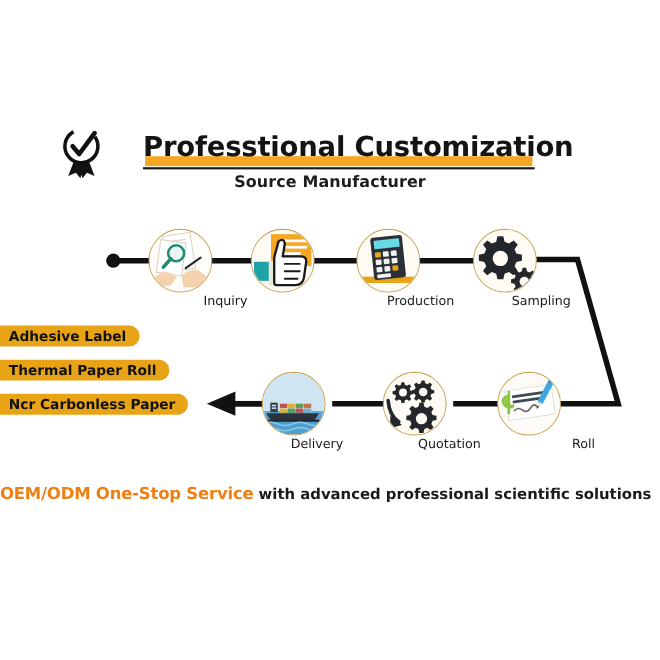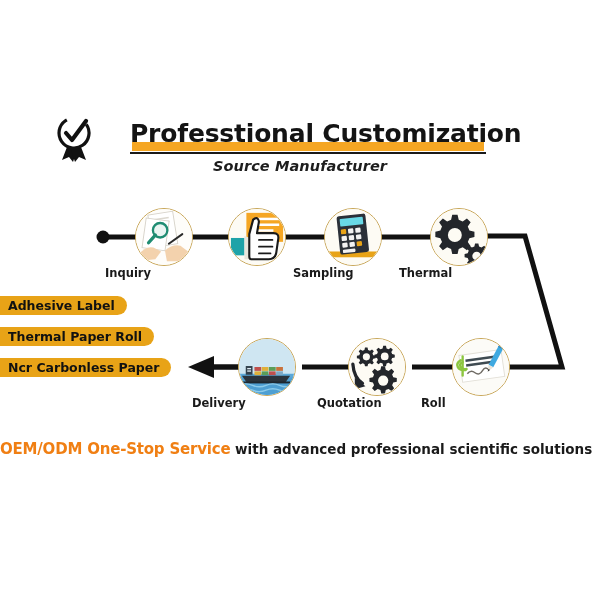--- a/index.html
+++ b/index.html
@@ -71,21 +71,20 @@
     position: absolute;
     left: 0;
     top: 158px;
     width: 600px;
     text-align: center;
     font-family: "DejaVu Sans", sans-serif;
     font-size: 14.5px;
     font-weight: bold;
     color: #1d1d1d;
     letter-spacing: 0.1px;
-    font-style: italic;
   }
 
   
   .flow-svg {
     position: absolute;
     left: 0;
     top: 0;
     width: 600px;
     height: 600px;
   }
@@ -96,24 +95,24 @@
     border-radius: 50%;
     border: 1.6px solid #C8A658;
     background: #ffffff;
     overflow: hidden;
     box-sizing: border-box;
   }
   .node svg { display: block; width: 100%; height: 100%; }
   .node-label {
     position: absolute;
     width: 120px;
-    text-align: left;
+    text-align: right;
     font-family: "DejaVu Sans", sans-serif;
     font-size: 11.5px;
-    font-weight: bold;
+    font-weight: normal;
     color: #1a1a1a;
   }
 
   
   .tag {
     position: absolute;
     left: -12px;
     height: 19px;
     line-height: 19px;
     padding: 0 12px 0 20px;
@@ -239,36 +238,36 @@
         <rect x="17" y="27" width="5.5" height="5" rx="1" fill="#F2F2F2"></rect>
         <rect x="24.5" y="27" width="5.5" height="5" rx="1" fill="#F2F2F2"></rect>
         <rect x="32" y="27" width="5.5" height="5" rx="1" fill="#F2F2F2"></rect>
         <rect x="17" y="34" width="5.5" height="5" rx="1" fill="#F2F2F2"></rect>
         <rect x="24.5" y="34" width="5.5" height="5" rx="1" fill="#F2F2F2"></rect>
         <rect x="32" y="34" width="5.5" height="5" rx="1" fill="#E8A317"></rect>
         <rect x="17" y="41" width="13" height="3.5" rx="1" fill="#F2F2F2"></rect>
       </g>
     </svg>
   </div>
-  <div class="node-label" style="left:293px; top:266px;">Sampling</div>
+  <div class="node-label" style="left:293px; top:266px;">Production</div>
 
   <div class="node" style="left:430px; top:208px;">
     <svg viewBox="0 0 58 58">
       <rect x="0" y="0" width="58" height="58" fill="#FDFBF4"></rect>
       <g fill="#23262B">
         <path d="M22 6 l5.5 0 1.2 5.2 4.1 1.7 4.4-3 3.9 3.9 -3 4.4 1.7 4.1 5.2 1.2 0 5.5 -5.2 1.2 -1.7 4.1 3 4.4 -3.9 3.9 -4.4-3 -4.1 1.7 -1.2 5.2 -5.5 0 -1.2-5.2 -4.1-1.7 -4.4 3 -3.9-3.9 3-4.4 -1.7-4.1 -5.2-1.2 0-5.5 5.2-1.2 1.7-4.1 -3-4.4 3.9-3.9 4.4 3 4.1-1.7 Z"></path>
       </g>
       <circle cx="24.7" cy="26.9" r="7.2" fill="#FDFBF4"></circle>
       <g fill="#23262B" transform="translate(32,32) scale(0.62)">
         <path d="M22 6 l5.5 0 1.2 5.2 4.1 1.7 4.4-3 3.9 3.9 -3 4.4 1.7 4.1 5.2 1.2 0 5.5 -5.2 1.2 -1.7 4.1 3 4.4 -3.9 3.9 -4.4-3 -4.1 1.7 -1.2 5.2 -5.5 0 -1.2-5.2 -4.1-1.7 -4.4 3 -3.9-3.9 3-4.4 -1.7-4.1 -5.2-1.2 0-5.5 5.2-1.2 1.7-4.1 -3-4.4 3.9-3.9 4.4 3 4.1-1.7 Z"></path>
       </g>
       <circle cx="47.3" cy="48.7" r="4.5" fill="#FDFBF4"></circle>
     </svg>
   </div>
-  <div class="node-label" style="left:399px; top:266px;">Thermal</div>
+  <div class="node-label" style="left:399px; top:266px;">Sampling</div>
 
   <div class="node" style="left:238px; top:338px;">
     <svg viewBox="0 0 58 58">
       <rect x="0" y="0" width="58" height="58" fill="#CFE6F2"></rect>
       <rect x="0" y="36" width="58" height="22" fill="#5BA8D8"></rect>
       <rect x="0" y="40" width="58" height="18" fill="#4E9FD2"></rect>
       <rect x="7" y="28" width="7" height="9" fill="#31404C"></rect>
       <rect x="8.5" y="30" width="4" height="1.4" fill="#DDEAF2"></rect>
       <rect x="8.5" y="32.5" width="4" height="1.4" fill="#DDEAF2"></rect>
       <rect x="16" y="29" width="7" height="4" fill="#C0504D"></rect>

